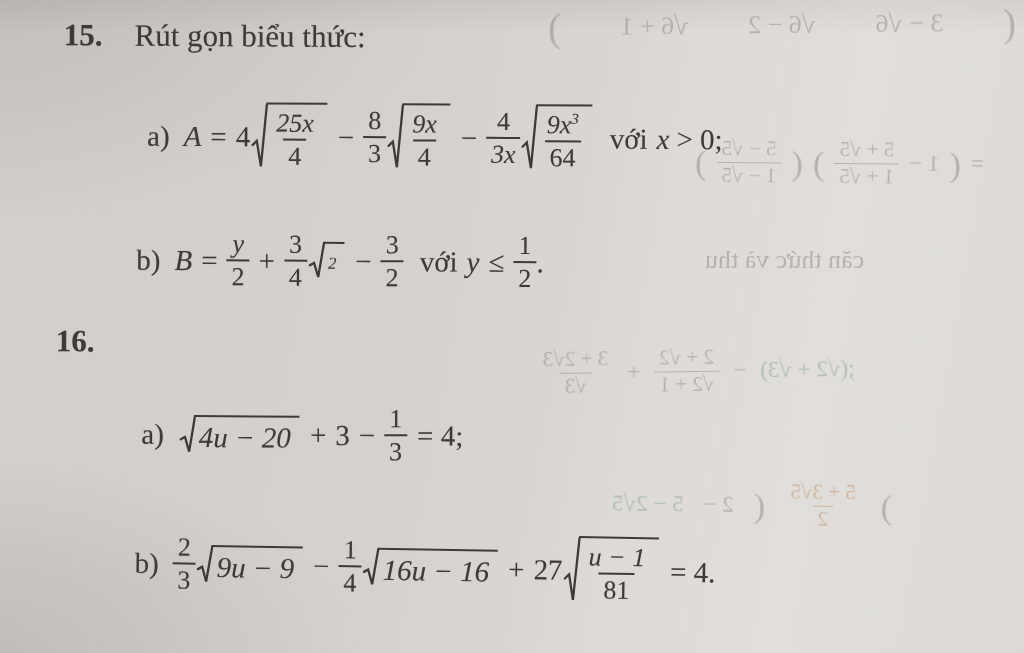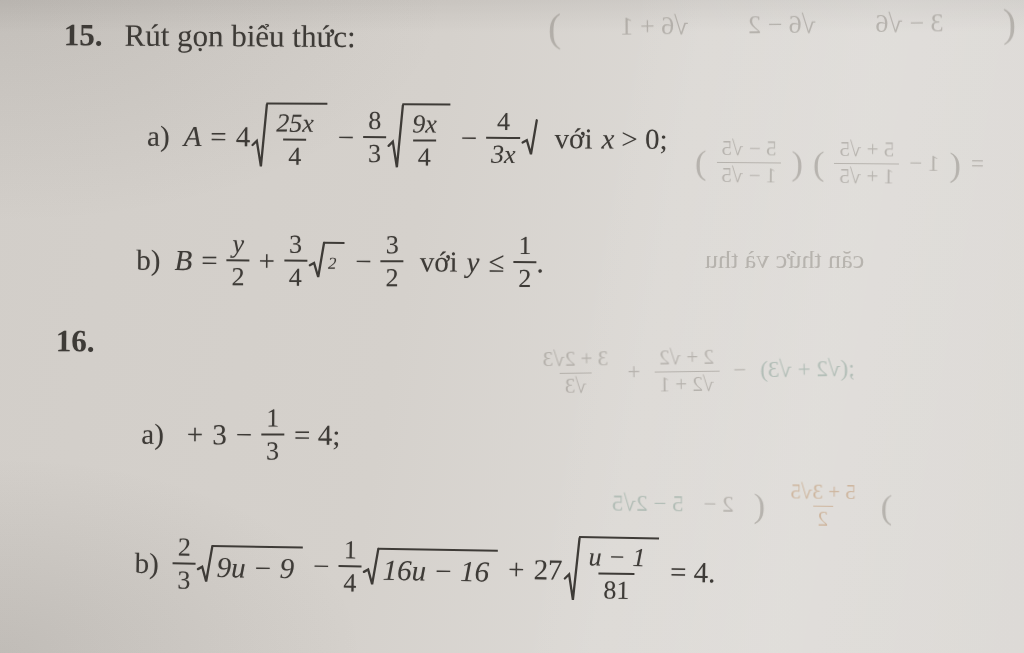--- a/index.html
+++ b/index.html
@@ -10,21 +10,21 @@
     color:#3e3b37;
   }
   .shade{position:absolute;inset:0;pointer-events:none;}
   .shade-tl{background:radial-gradient(640px 320px at 0% 0%,rgba(60,55,50,0.10),transparent 70%);}
   .shade-bl{background:radial-gradient(520px 280px at 0% 100%,rgba(60,55,50,0.12),transparent 70%);}
   .shade-top{background:linear-gradient(180deg,rgba(60,55,50,0.08),transparent 5%);}
   .bright-r{background:linear-gradient(100deg,transparent 55%,rgba(255,255,255,0.15) 78%,rgba(255,255,255,0.08) 100%);}
   .content{position:absolute;inset:0;transform:rotate(0.35deg);}
   .row{position:absolute;display:flex;align-items:center;white-space:nowrap;font-size:29px;}
   .hdr{font-size:31px;}
-  .num-bold{font-weight:bold;margin-right:22px;}
+  .num-bold{font-weight:bold;margin-right:32px;}
   .it{font-style:italic;}
   .lbl{margin-right:14px;}
   .op{margin:0 9px;}
   .frac{display:inline-flex;flex-direction:column;align-items:center;line-height:1.12;font-size:26px;vertical-align:middle;}
   .frac .fnum{padding:0 5px 1px;}
   .frac .fden{border-top:2.3px solid currentColor;padding:1px 5px 0;}
   .sqrt{display:inline-flex;align-items:stretch;margin:0 2px;}
   .rsign{width:15px;flex:none;margin-right:-1px;}
   .rsign svg{width:100%;height:100%;display:block;overflow:visible;}
   .rsign path{fill:none;stroke:currentColor;stroke-width:2.3;vector-effect:non-scaling-stroke;stroke-linecap:round;stroke-linejoin:miter;}
@@ -150,20 +150,26 @@
     <span class="frac">
       <span class="fnum">4</span>
       <span class="fden it">3x</span>
     </span>
     <span class="sqrt">
       <span class="rsign">
           <svg viewBox="0 0 16 40" preserveAspectRatio="none">
             <path d="M0.5 25 L5 22.5 L9.5 37.5 L15.5 1.2"></path>
           </svg>
         </span>
+      <span class="rbody">
+        <span class="frac">
+          <span class="fnum it"><span>9x</span><sup class="sp">3</sup></span>
+          <span class="fden">64</span>
+        </span>
+      </span>
     </span>
     <span class="cond">với</span>
     <span class="it" style="margin-left:9px;">x</span>
     <span style="margin-left:7px;">&gt; 0;</span>
   </div>
 
   <div class="row" style="left:136px;top:212px;height:100px;">
     <span class="lbl">b)</span>
     <span class="it">B</span>
     <span class="op">=</span>
@@ -200,20 +206,28 @@
     </span>
     <span>.</span>
   </div>
 
   <div class="row hdr" style="left:56px;top:326px;">
     <span class="num-bold">16.</span>
   </div>
 
   <div class="row" style="left:142px;top:394px;height:84px;">
     <span class="lbl">a)</span>
+    <span class="sqrt">
+      <span class="rsign">
+          <svg viewBox="0 0 16 40" preserveAspectRatio="none">
+            <path d="M0.5 25 L5 22.5 L9.5 37.5 L15.5 1.2"></path>
+          </svg>
+        </span>
+      <span class="rbody it">4u − 20</span>
+    </span>
     <span class="op">+</span>
     <span>3</span>
     <span class="op">−</span>
     <span class="frac">
       <span class="fnum">1</span>
       <span class="fden">3</span>
     </span>
     <span style="margin-left:10px;">= 4;</span>
   </div>
 

